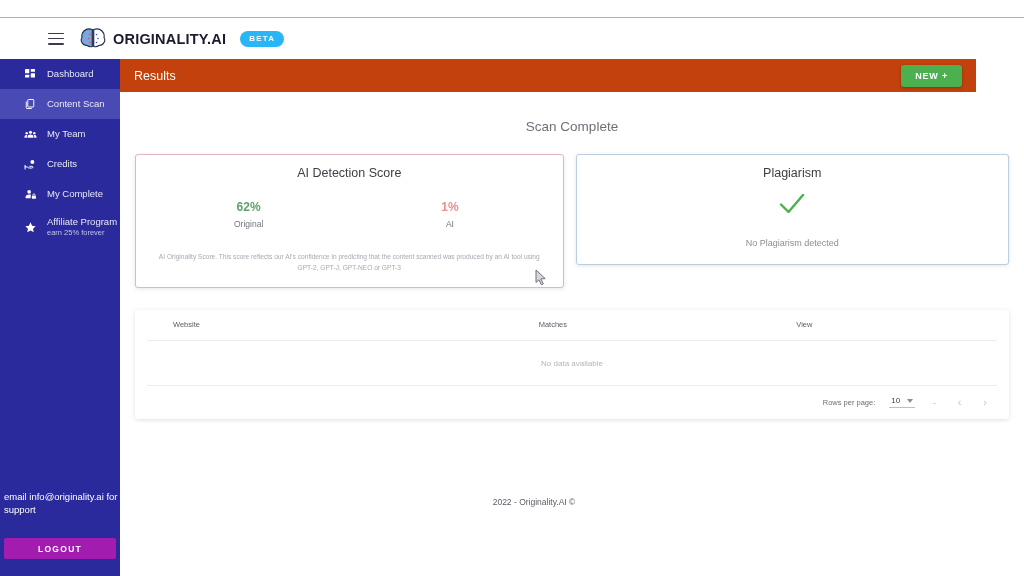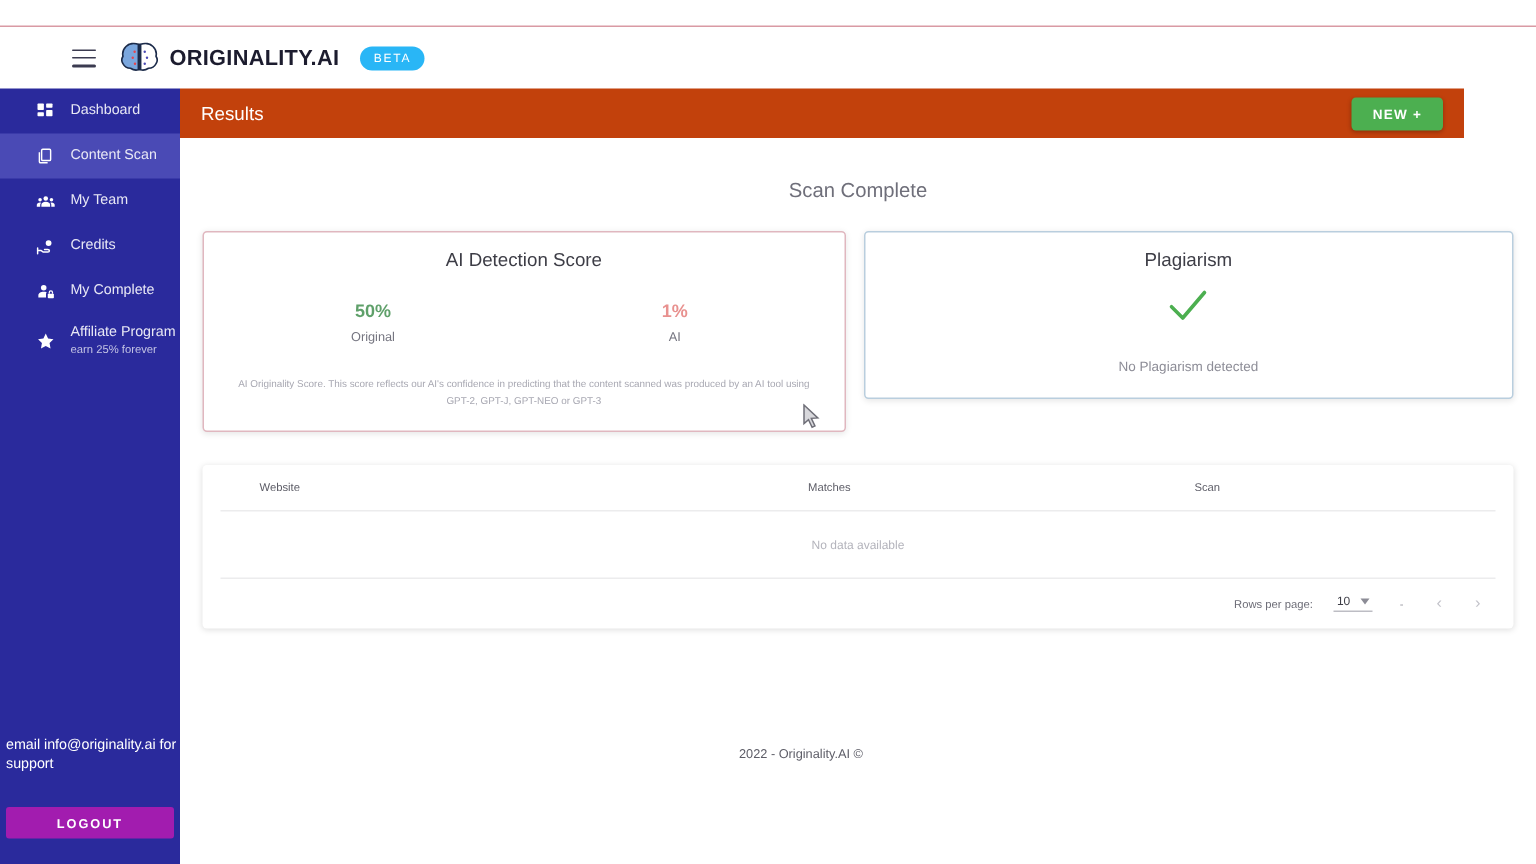--- a/index.html
+++ b/index.html
@@ -25,21 +25,21 @@
   .hamburger { width:16px; height:12px; display:flex; flex-direction:column;
     justify-content:space-between; margin-left:6px; cursor:pointer; }
   .hamburger i { display:block; height:1.6px; background:#3b3b50; border-radius:1px; }
 
   .brand { display:flex; align-items:center; margin-left:16px; gap:7px; }
   .brain { width:26px; height:24px; }
   .brandname {
     font-size:14.5px; font-weight:bold; letter-spacing:.2px; color:#1c1c2e;
   }
   .beta {
-    background:#29b6f6; color:#fff; font-size:8px; font-weight:normal;
+    background:#29b6f6; color:#fff; font-size:8px; font-weight:bold;
     letter-spacing:1.2px; padding:3.5px 9px; border-radius:9px; margin-left:7px;
   }
   .topbar-spacer { flex:1; }
   .check-circle { margin-right:6px; }
 
   
   .sidebar {
     position:absolute; left:0; top:59px; width:120px; height:517px;
     background:#2a2a9c;
   }
@@ -273,21 +273,21 @@
   <div class="content">
 
     <div class="scan-complete">Scan Complete</div>
 
     <div class="cards">
 
       <div class="card card-ai">
         <div class="card-title">AI Detection Score</div>
         <div class="score-row">
           <div class="score-col">
-            <div class="score-pct orig">50%</div>
+            <div class="score-pct orig">62%</div>
             <div class="score-lbl">Original</div>
           </div>
           <div class="score-col">
             <div class="score-pct ai">1%</div>
             <div class="score-lbl">AI</div>
           </div>
         </div>
         <div class="disclaimer">AI Originality Score. This score reflects our AI's confidence in predicting that the content scanned was produced by an AI tool using GPT-2, GPT-J, GPT-NEO or GPT-3</div>
       </div>
 
@@ -299,21 +299,21 @@
           </svg>
         </div>
         <div class="plag-msg">No Plagiarism detected</div>
       </div>
     </div>
 
     <div class="table-card">
       <div class="thead">
         <div class="th c1">Website</div>
         <div class="th c2">Matches</div>
-        <div class="th c3">Scan</div>
+        <div class="th c3">View</div>
       </div>
 
       <div class="no-data">No data available</div>
 
       <div class="tfoot">
         <span class="rpp-label">Rows per page:</span>
         <span class="rpp-select">
           <span class="rpp-value">10</span>
           <span class="caret"></span>
         </span>

